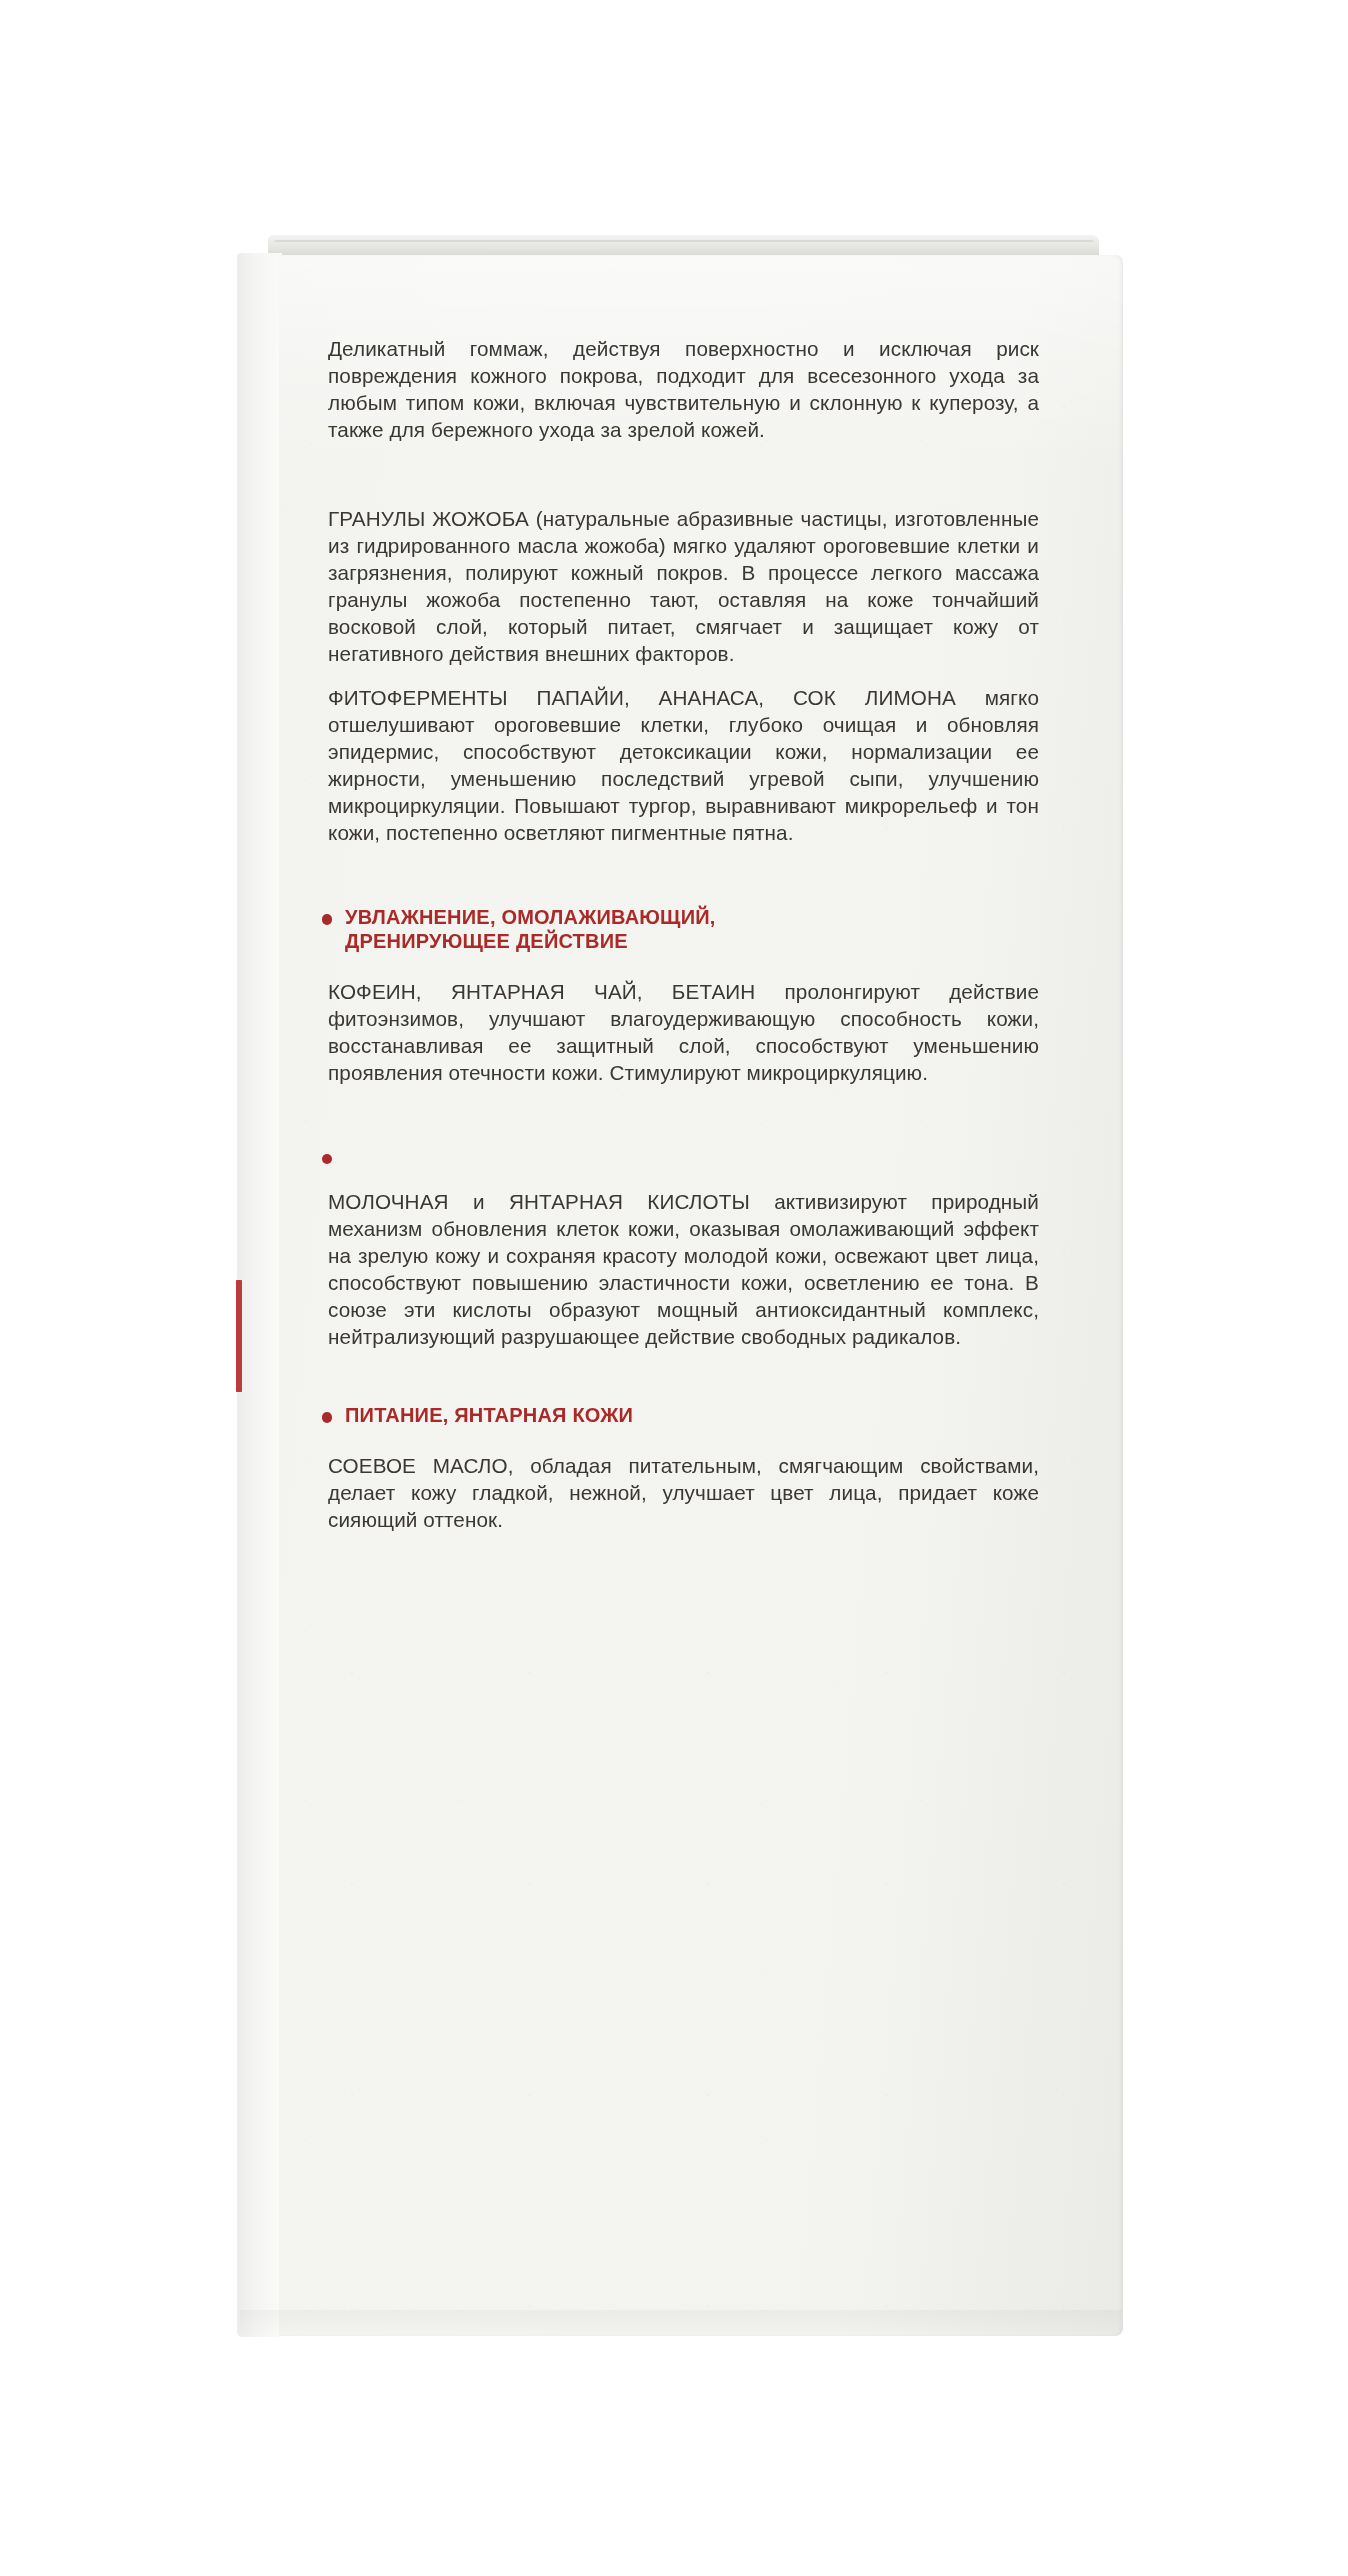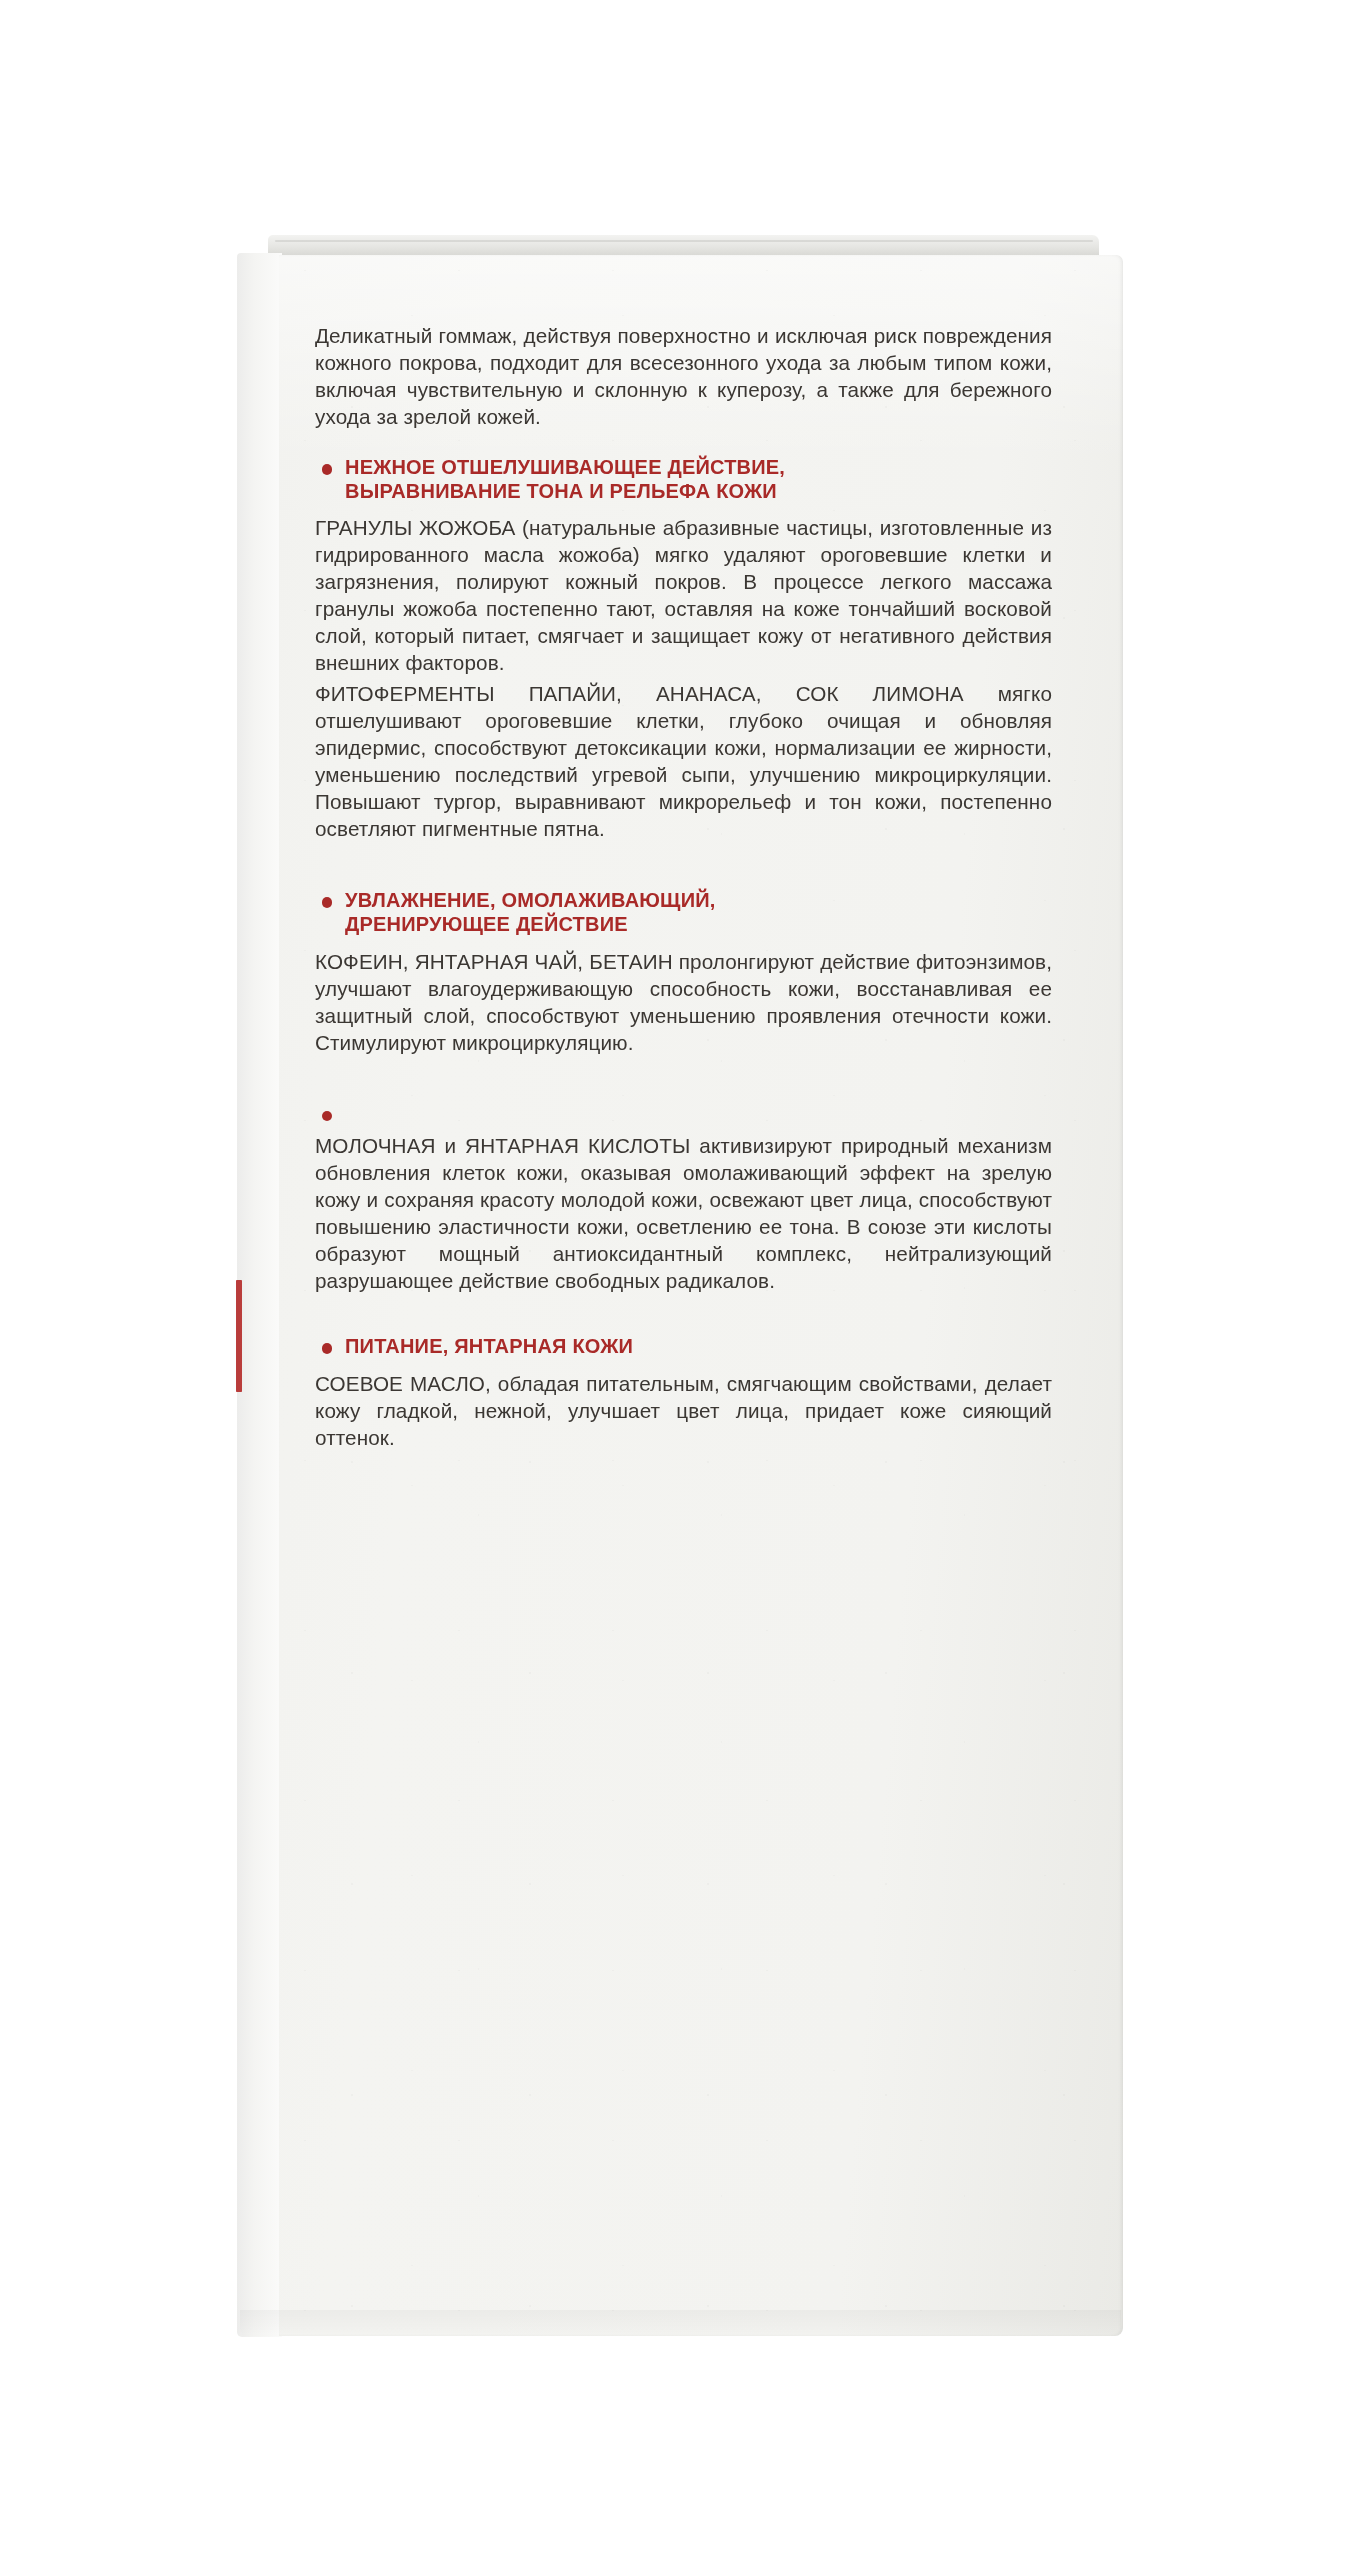--- a/index.html
+++ b/index.html
@@ -123,21 +123,21 @@
     top: 318px;
     width: 745px;
   }
 
   .para {
     color: #3b3733;
     font-size: 20.7px;
     line-height: 27px;
     letter-spacing: 0.1px;
     text-align: justify;
-    margin: 4px;
+    margin: 17px;
     white-space: pre-line;
   }
 
   
   .heading-row {
     display: flex;
     align-items: flex-start;
     gap: 13px;
     margin: 0;
   }
@@ -178,25 +178,20 @@
 
   <div class="box-front"></div>
   <div class="box-bottom-edge"></div>
 
   <div class="label-copy">
 
     <p class="para">Деликатный гоммаж, действуя поверхностно и исключая риск повреждения кожного покрова, подходит для всесезонного ухода за любым типом кожи, включая чувствительную и склонную к куперозу, а также для бережного ухода за зрелой кожей.</p>
 
     <div class="gap-md"></div>
 
-    <div class="heading-row">
-      <span class="bullet"></span>
-      <span class="heading">НЕЖНОЕ ОТШЕЛУШИВАЮЩЕЕ ДЕЙСТВИЕ,
-ВЫРАВНИВАНИЕ ТОНА И РЕЛЬЕФА КОЖИ</span>
-    </div>
     <div class="gap-sm"></div>
     <p class="para">ГРАНУЛЫ ЖОЖОБА (натуральные абразивные частицы, изготовленные из гидрированного масла жожоба) мягко удаляют ороговевшие клетки и загрязнения, полируют кожный покров. В процессе легкого массажа гранулы жожоба постепенно тают, оставляя на коже тончайший восковой слой, который питает, смягчает и защищает кожу от негативного действия внешних факторов.</p>
     <p class="para">ФИТОФЕРМЕНТЫ ПАПАЙИ, АНАНАСА, СОК ЛИМОНА мягко отшелушивают ороговевшие клетки, глубоко очищая и обновляя эпидермис, способствуют детоксикации кожи, нормализации ее жирности, уменьшению последствий угревой сыпи, улучшению микроциркуляции. Повышают тургор, выравнивают микрорельеф и тон кожи, постепенно осветляют пигментные пятна.</p>
 
     <div class="gap-xl"></div>
 
     <div class="heading-row">
       <span class="bullet"></span>
       <span class="heading">УВЛАЖНЕНИЕ, ОМОЛАЖИВАЮЩИЙ,
 ДРЕНИРУЮЩЕЕ ДЕЙСТВИЕ</span>

